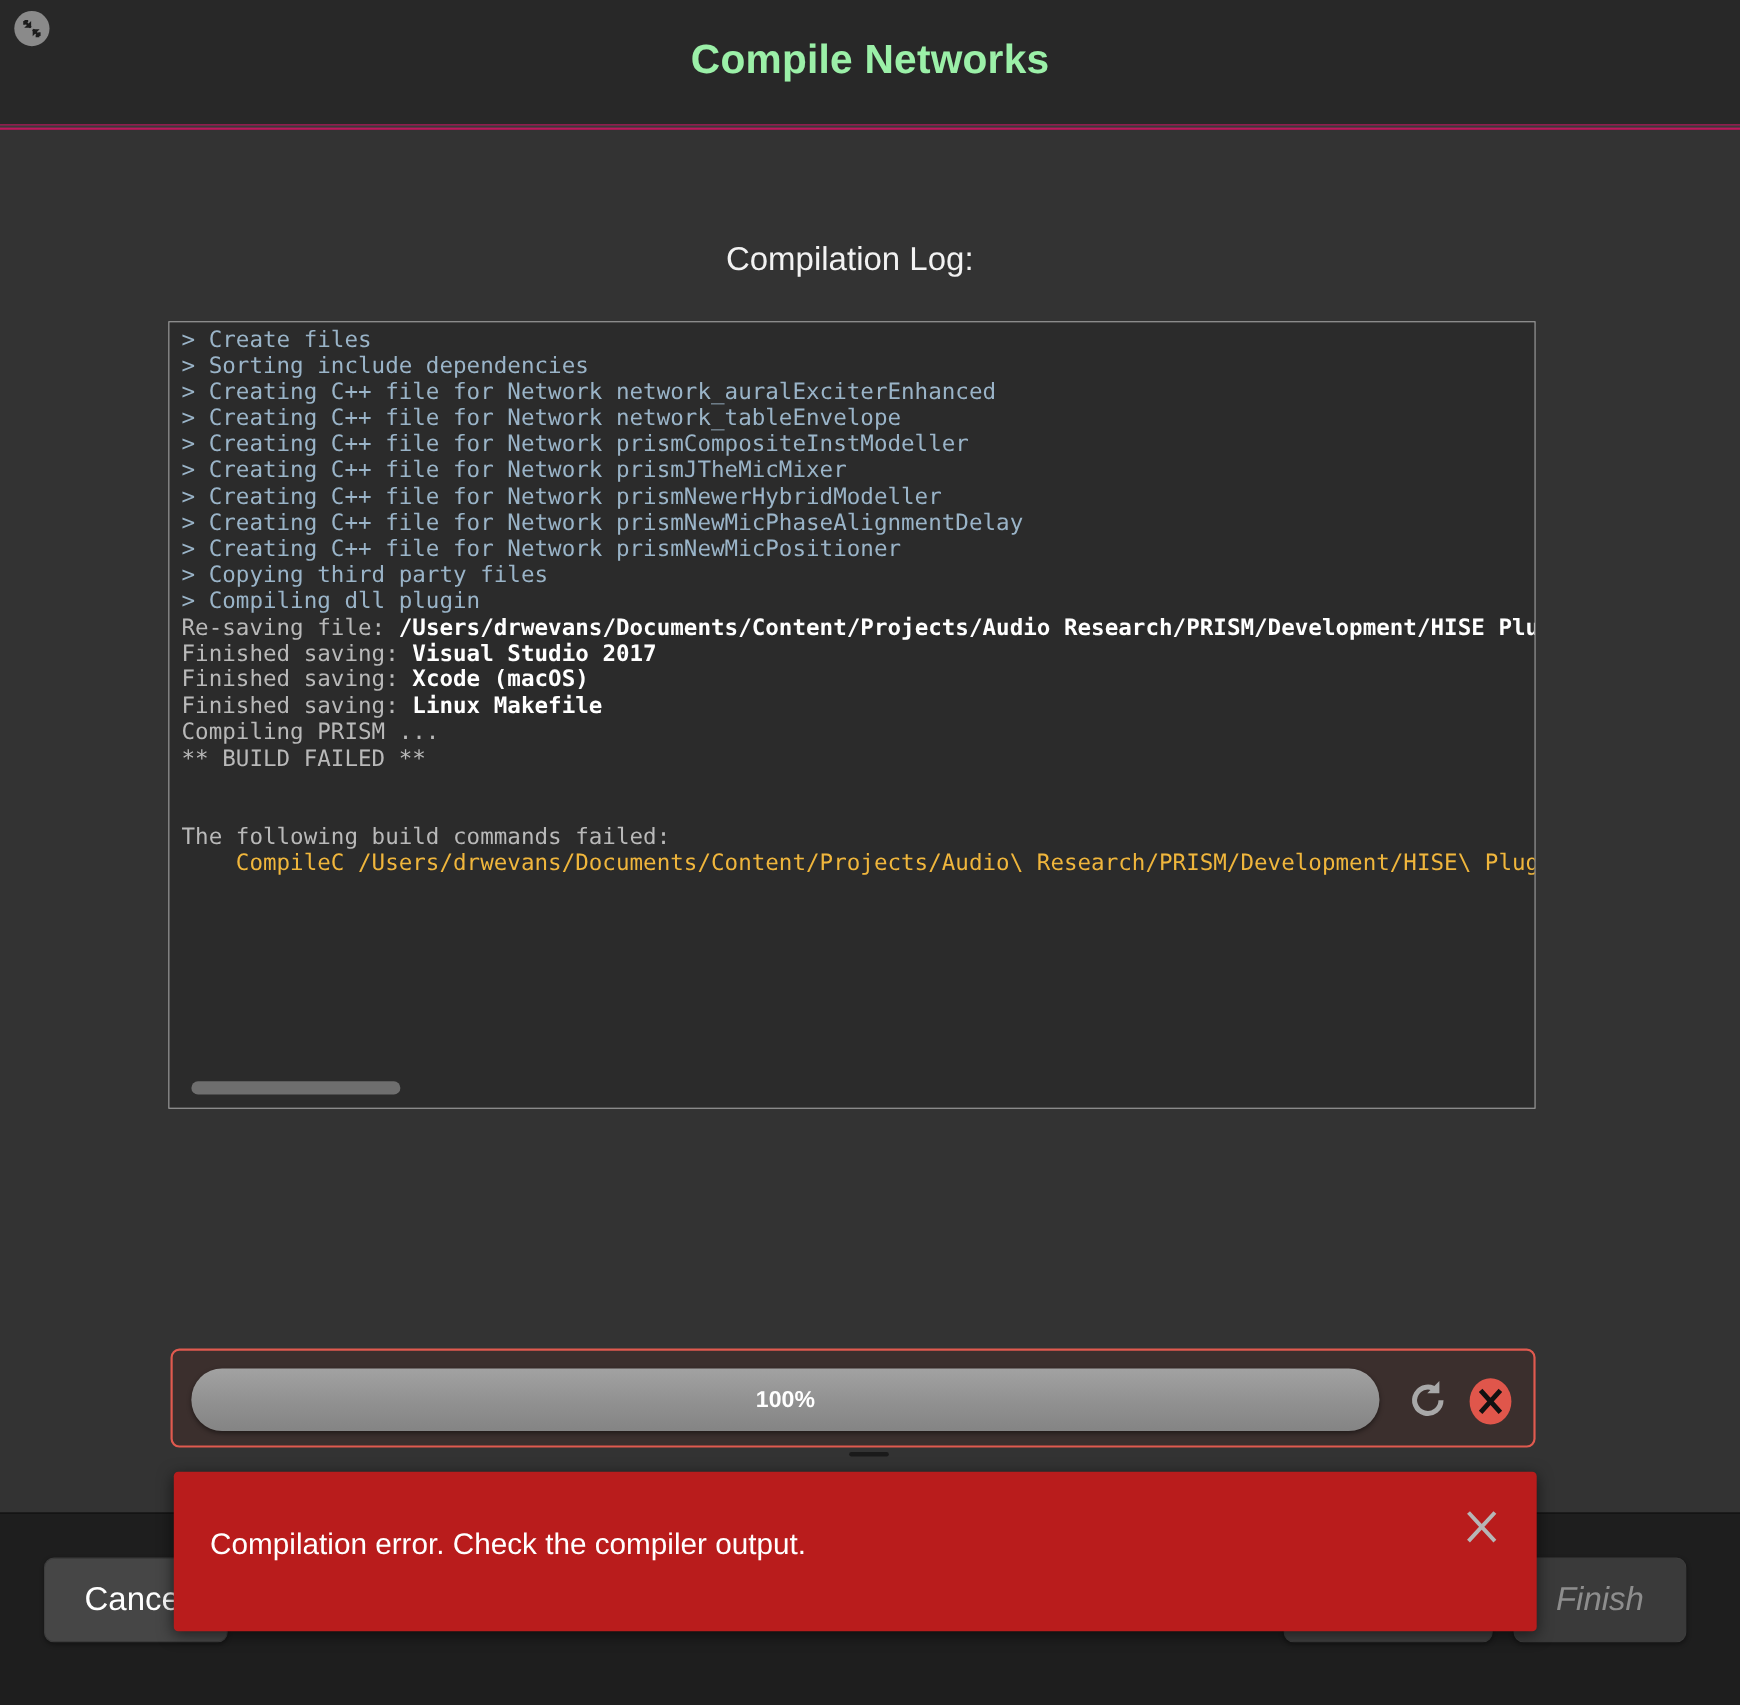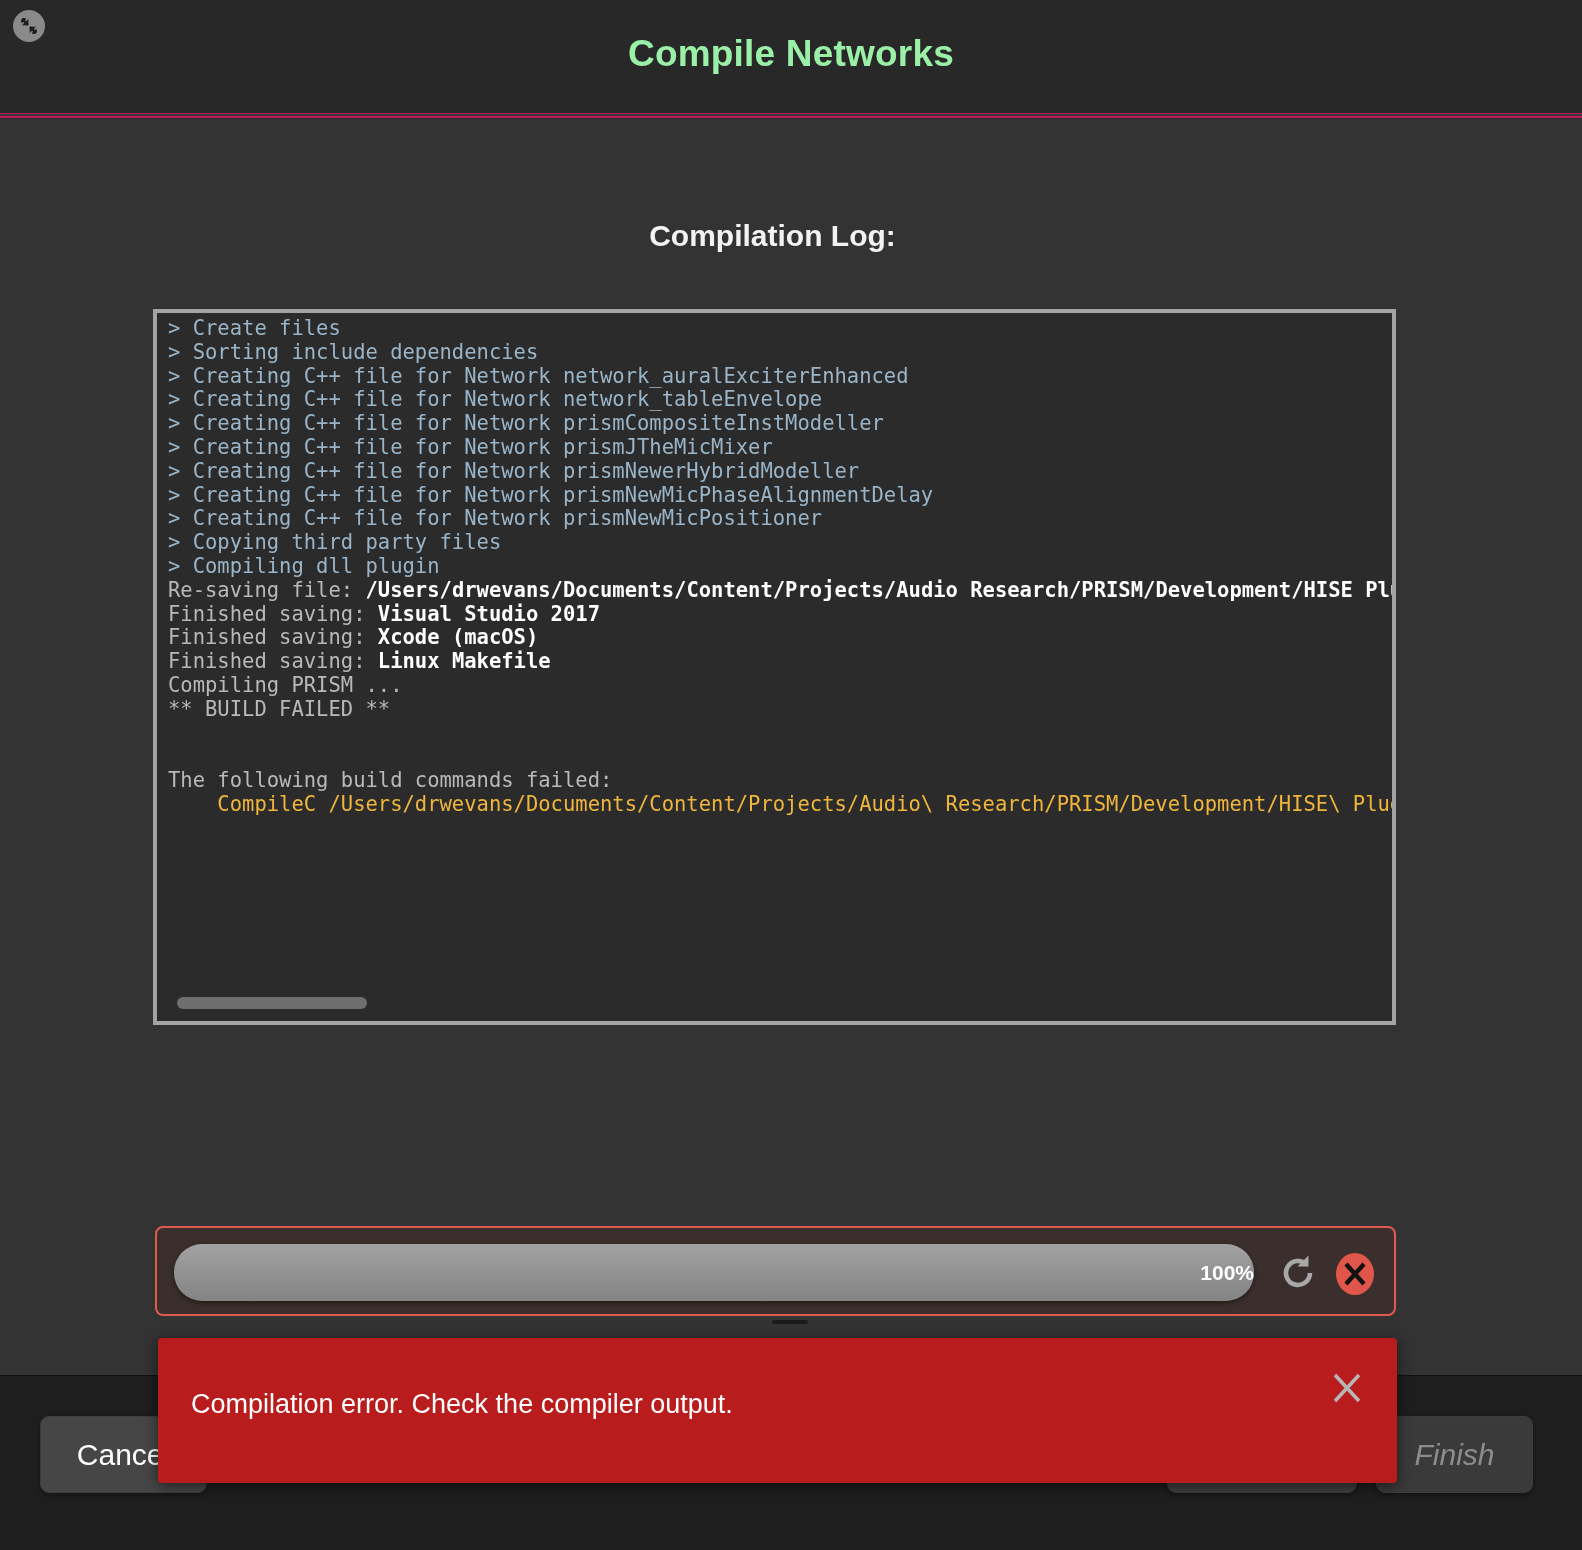--- a/index.html
+++ b/index.html
@@ -68,32 +68,32 @@
     background: #333333;
   }
 
   .log-heading {
     position: absolute;
     left: 0; top: 98px;
     width: 1545px;
     text-align: center;
     font-size: 30px;
     color: #f2f2f2;
-    font-weight: bold;
+    font-weight: normal;
   }
 
   
   .log-console {
     position: absolute;
-    left: 153px; top: 188px;
+    left: 153px; top: 171px;
     width: 1243px;
     height: 716px;
     background: #2b2b2b;
     overflow: hidden;
-    border: 4px solid #a3a3a3;
+    border: 1px solid #a3a3a3;
   }
   .log-lines {
     position: absolute;
     left: 11px; top: 4px;
     width: 2400px;
     font-family: "DejaVu Sans Mono", "Liberation Mono", monospace;
     font-size: 20.5px;
     line-height: 23.8px;
     white-space: pre;
   }
@@ -129,21 +129,21 @@
   .progress-bar {
     position: absolute;
     left: 17px; top: 16px;
     width: 1080px;
     height: 57px;
     border-radius: 28px;
     background: linear-gradient(180deg, #a2a2a2 0%, #8f8f8f 60%, #848484 100%);
     box-shadow: 0 2px 5px rgba(0,0,0,0.45);
     display: flex;
     align-items: center;
-    justify-content: flex-end;
+    justify-content: center;
   }
   .progress-label {
     font-size: 21px;
     font-weight: bold;
     color: #ffffff;
   }
   .retry-btn {
     position: absolute;
     left: 1120px; top: 24px;
     width: 42px; height: 42px;

